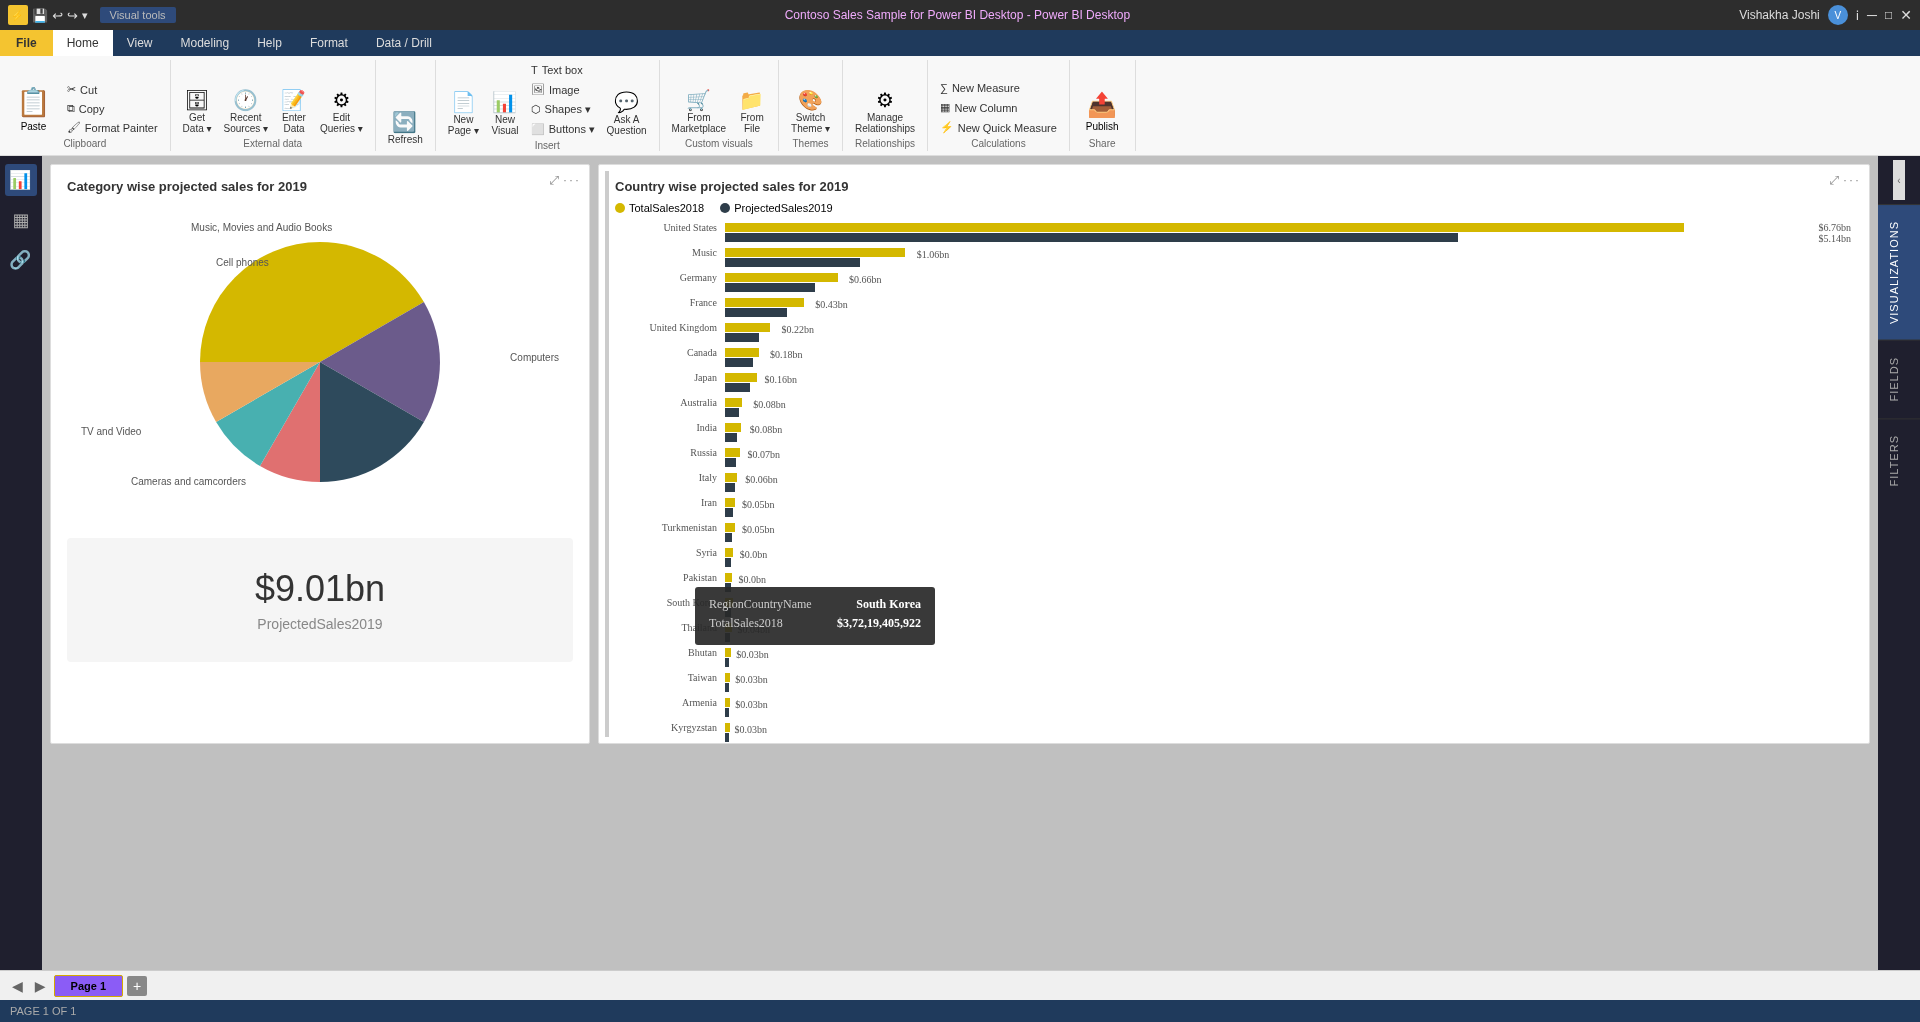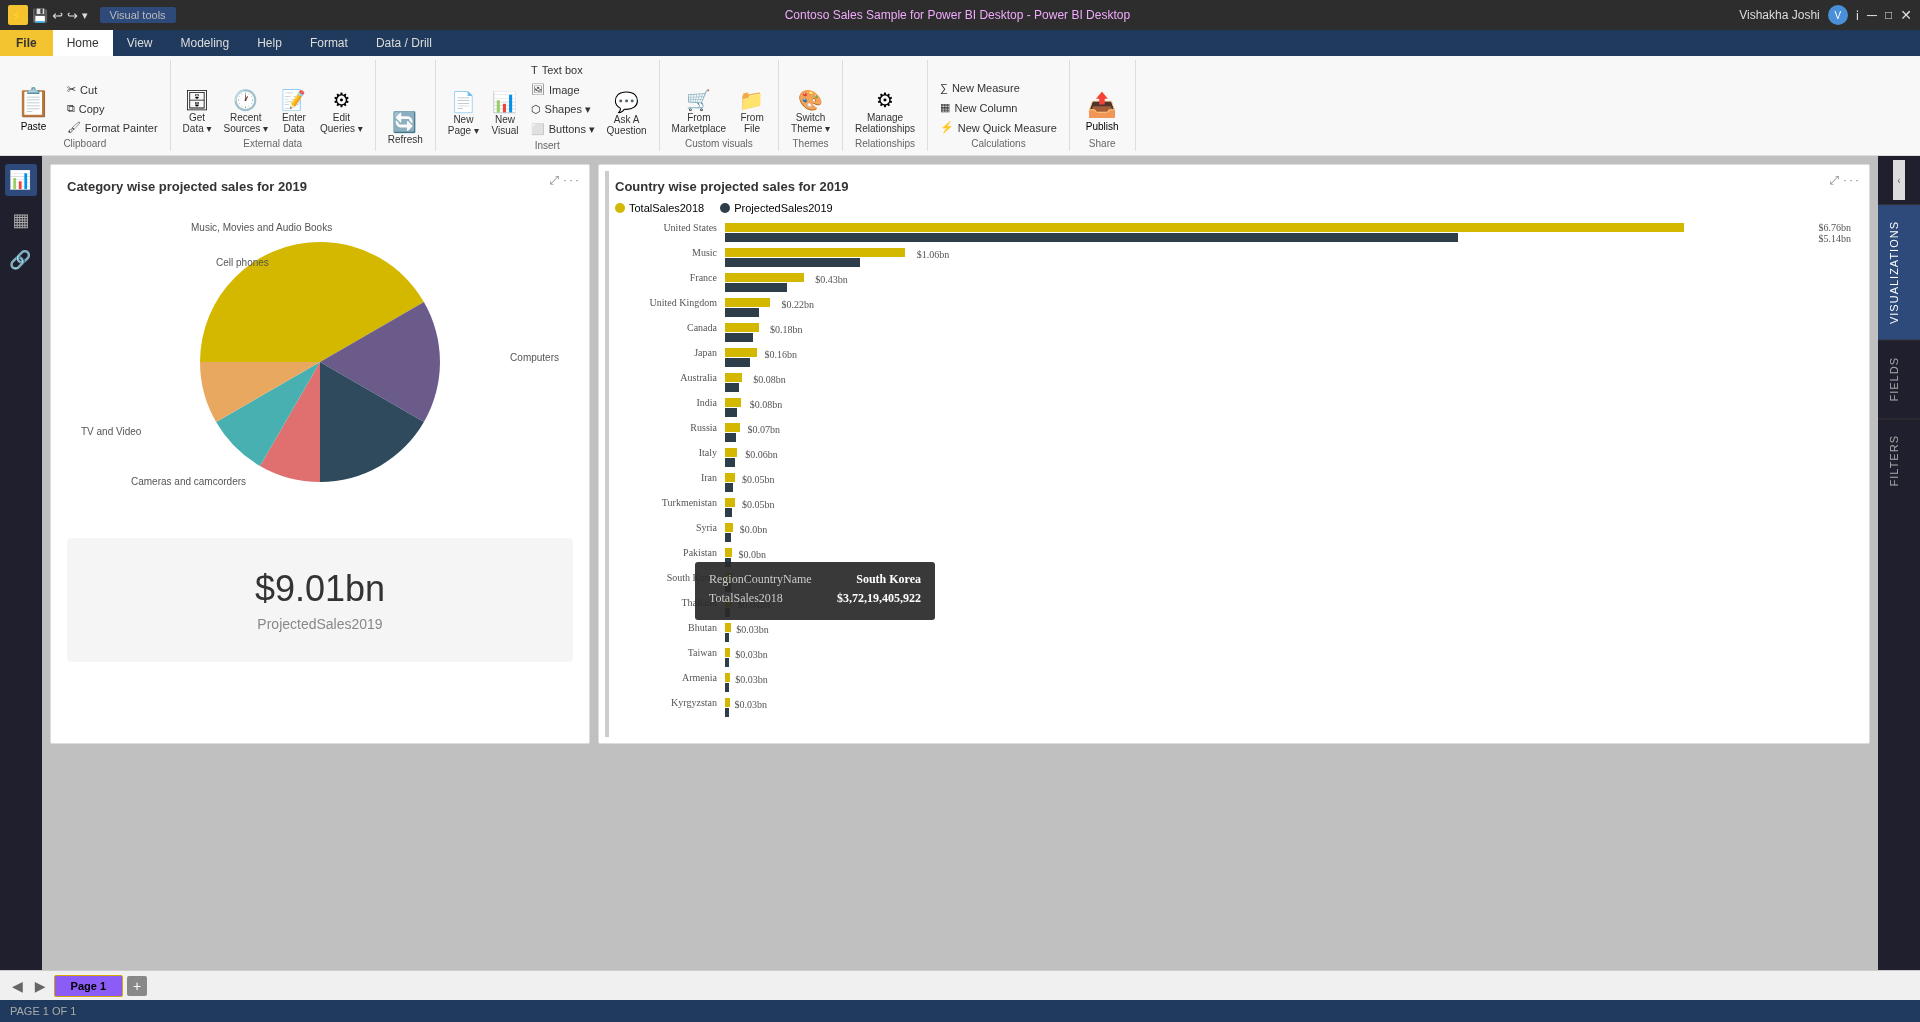--- a/index.html
+++ b/index.html
@@ -582,20 +582,28 @@
 
         <div class="bar-row">
           <div class="bar-country">Music</div>
           <div class="bar-track" style="position:relative;height:22px;flex:1;">
             <div style="position:absolute;top:1px;height:9px;width:16%;background:#d4b800;"></div>
             <div style="position:absolute;top:11px;height:9px;width:12%;background:#2e3d4a;"></div>
             <span style="position:absolute;left:17%;top:2px;font-size:10px;color:#555;">$1.06bn</span>
           </div>
         </div>
 
+        <div class="bar-row">
+          <div class="bar-country">Germany</div>
+          <div class="bar-track" style="position:relative;height:22px;flex:1;">
+            <div style="position:absolute;top:1px;height:9px;width:10%;background:#d4b800;"></div>
+            <div style="position:absolute;top:11px;height:9px;width:8%;background:#2e3d4a;"></div>
+            <span style="position:absolute;left:11%;top:2px;font-size:10px;color:#555;">$0.66bn</span>
+          </div>
+        </div>
 
         <div class="bar-row">
           <div class="bar-country">France</div>
           <div class="bar-track" style="position:relative;height:22px;flex:1;">
             <div style="position:absolute;top:1px;height:9px;width:7%;background:#d4b800;"></div>
             <div style="position:absolute;top:11px;height:9px;width:5.5%;background:#2e3d4a;"></div>
             <span style="position:absolute;left:8%;top:2px;font-size:10px;color:#555;">$0.43bn</span>
           </div>
         </div>
 

